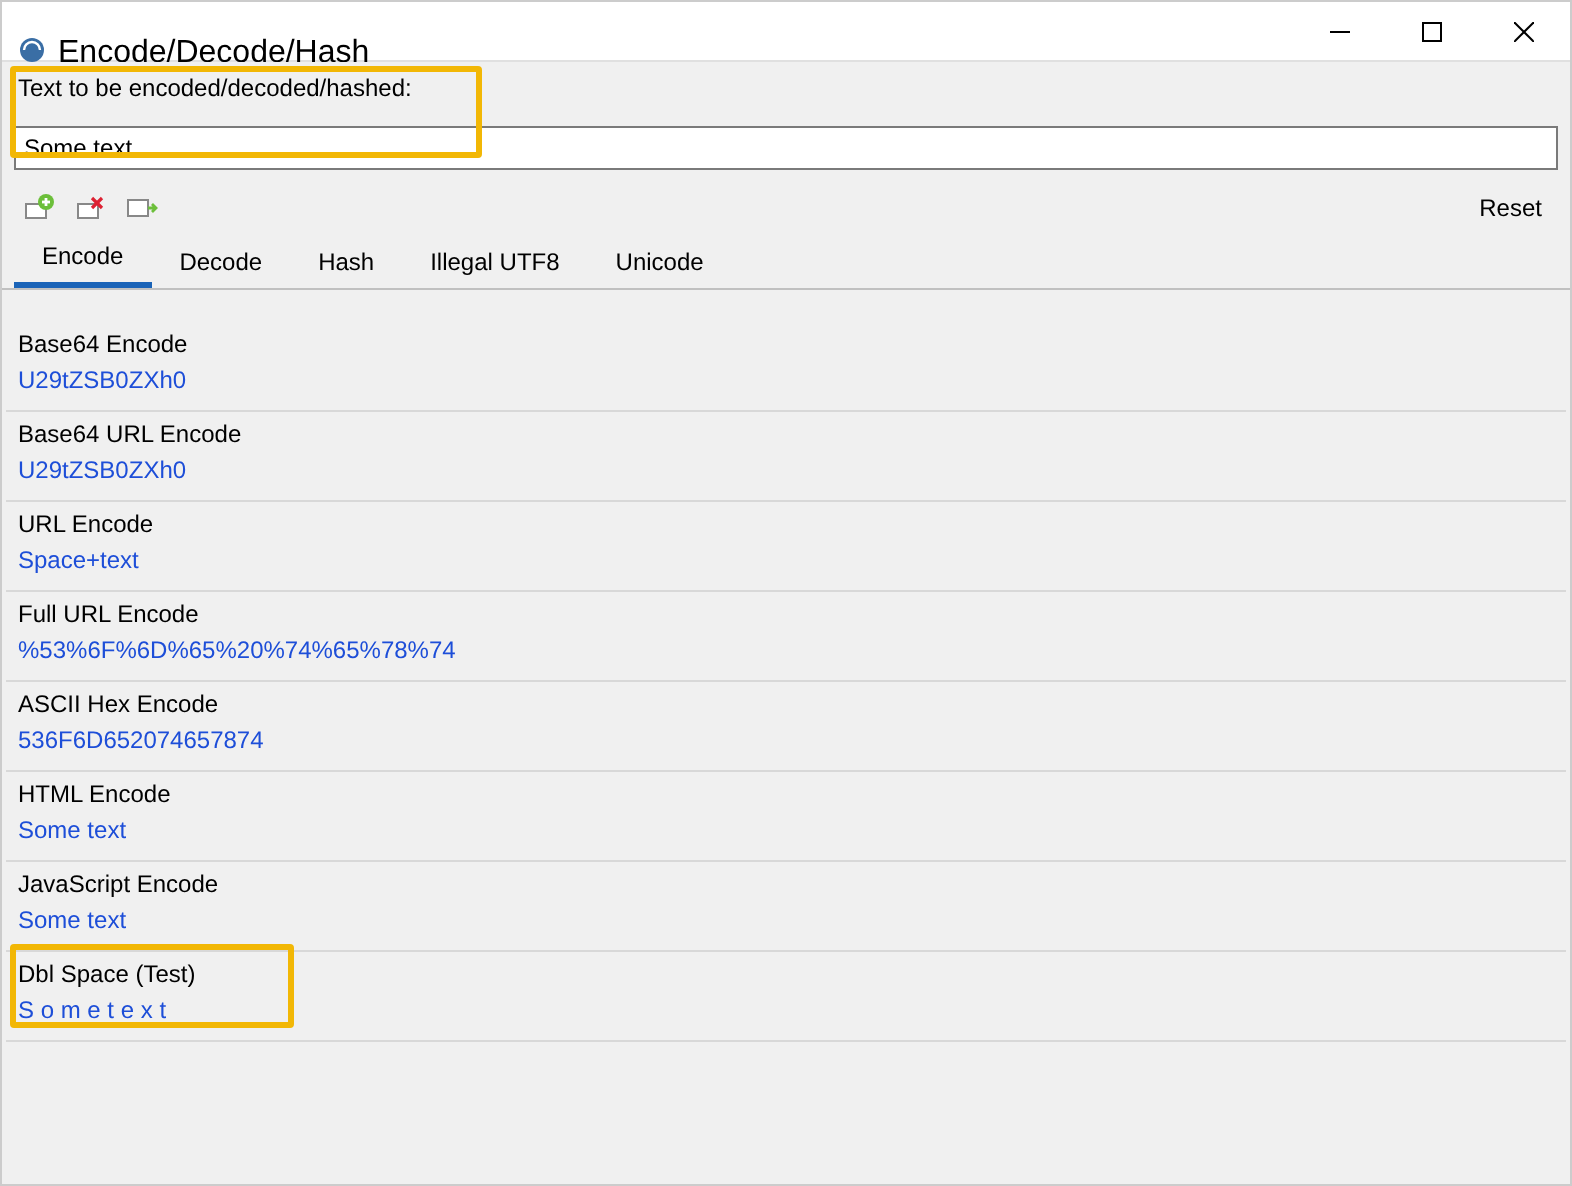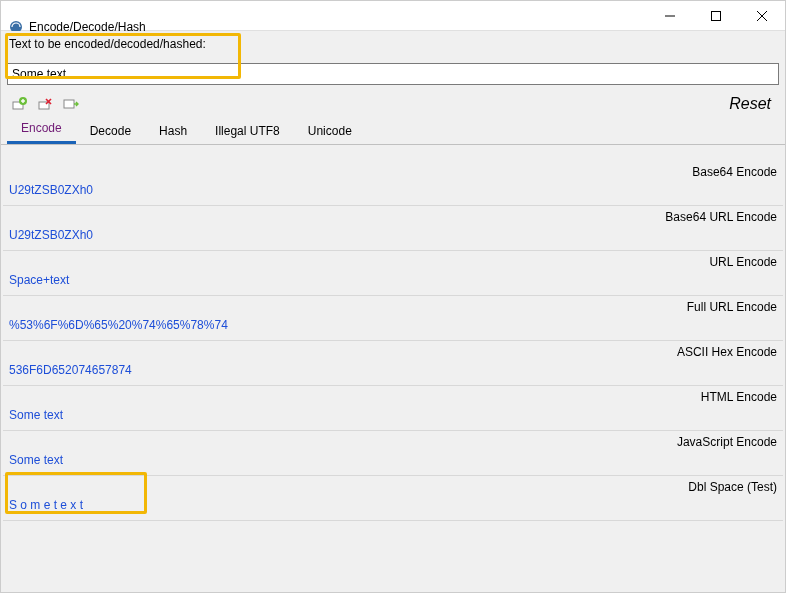--- a/index.html
+++ b/index.html
@@ -11,44 +11,44 @@
     color: #000;
     width: 786px;
     height: 593px;
     overflow: hidden;
   }
   .window { width:786px; height:593px; border:1px solid #ccc; background:#fff; position:relative; }
   .titlebar {
     height: 30px; display:flex; align-items:center; padding:0 0 0 8px;
     border-bottom: 1px solid #e0e0e0; background:#fff;
   }
-  .titlebar .title { flex:1; font-size:12px; display:flex; align-items:flex-end; gap:6px;margin-top:23px; }
+  .titlebar .title { flex:1; font-size:16px; display:flex; align-items:flex-start; gap:6px;margin-top:23px; }
   .win-controls { display:flex; height:100%; }
   .win-btn { width:46px; height:30px; display:flex; align-items:center; justify-content:center; cursor:default; }
   .content { position:absolute; top:30px; left:0; right:0; bottom:0; background:#f0f0f0; }
   .highlight-top {
     position:absolute; left:4px; top:2px; width:236px; height:46px;
     border:3px solid #f2b705; border-radius:2px; pointer-events:none; z-index:5;
   }
   .label { padding:6px 8px 12px 8px; font-size:12px; }
   .input-row { padding:0 6px 6px 6px; }
   .text-input {
     width:100%; height:22px; border:1px solid #7a7a7a; padding:0 4px;
     font-size:12px; font-family:inherit; outline:none; background:#fff;
   }
   .toolbar { display:flex; align-items:center; padding:4px 8px; height:26px; }
   .toolbar .tool-btn { width:20px; height:18px; margin-right:6px; display:flex; align-items:center; justify-content:center; cursor:pointer; }
   .toolbar .spacer { flex:1; }
-  .toolbar .reset-link { font-size:16px; cursor:pointer; padding:0 6px;font-style:italic; }
+  .toolbar .reset-link { font-size:12px; cursor:pointer; padding:0 6px; }
   .tabs { display:flex; padding:0 6px; border-bottom:1px solid #c0c0c0; height:28px; align-items:flex-end; }
   .tab { padding:6px 14px 6px 14px; font-size:12px; cursor:pointer; }
-  .tab.active { border-bottom:3px solid #1a63b7; color:#701a75; }
+  .tab.active { border-bottom:3px solid #1a63b7; color:#000000; }
   .results { position:absolute; top:130px; left:2px; right:2px; bottom:2px; overflow:hidden; }
   .result-block { padding:2px 6px 4px 6px; }
-  .result-title { font-size:12px; color:#000; padding:2px 0;text-align:right; }
+  .result-title { font-size:12px; color:#000; padding:2px 0; }
   .result-value {
     font-size:12px; color:#1d4ed8; background:#f0f0f0; padding:2px 0;
     word-break:break-all;
   }
   .result-sep { border:0; border-top:1px solid #d8d8d8; margin:2px 0 0 0; }
   .highlight-bottom {
     position:absolute; left:2px; width:142px; height:42px;
     border:3px solid #f2b705; border-radius:2px; pointer-events:none; z-index:5;
   }
   svg { display:block; }

